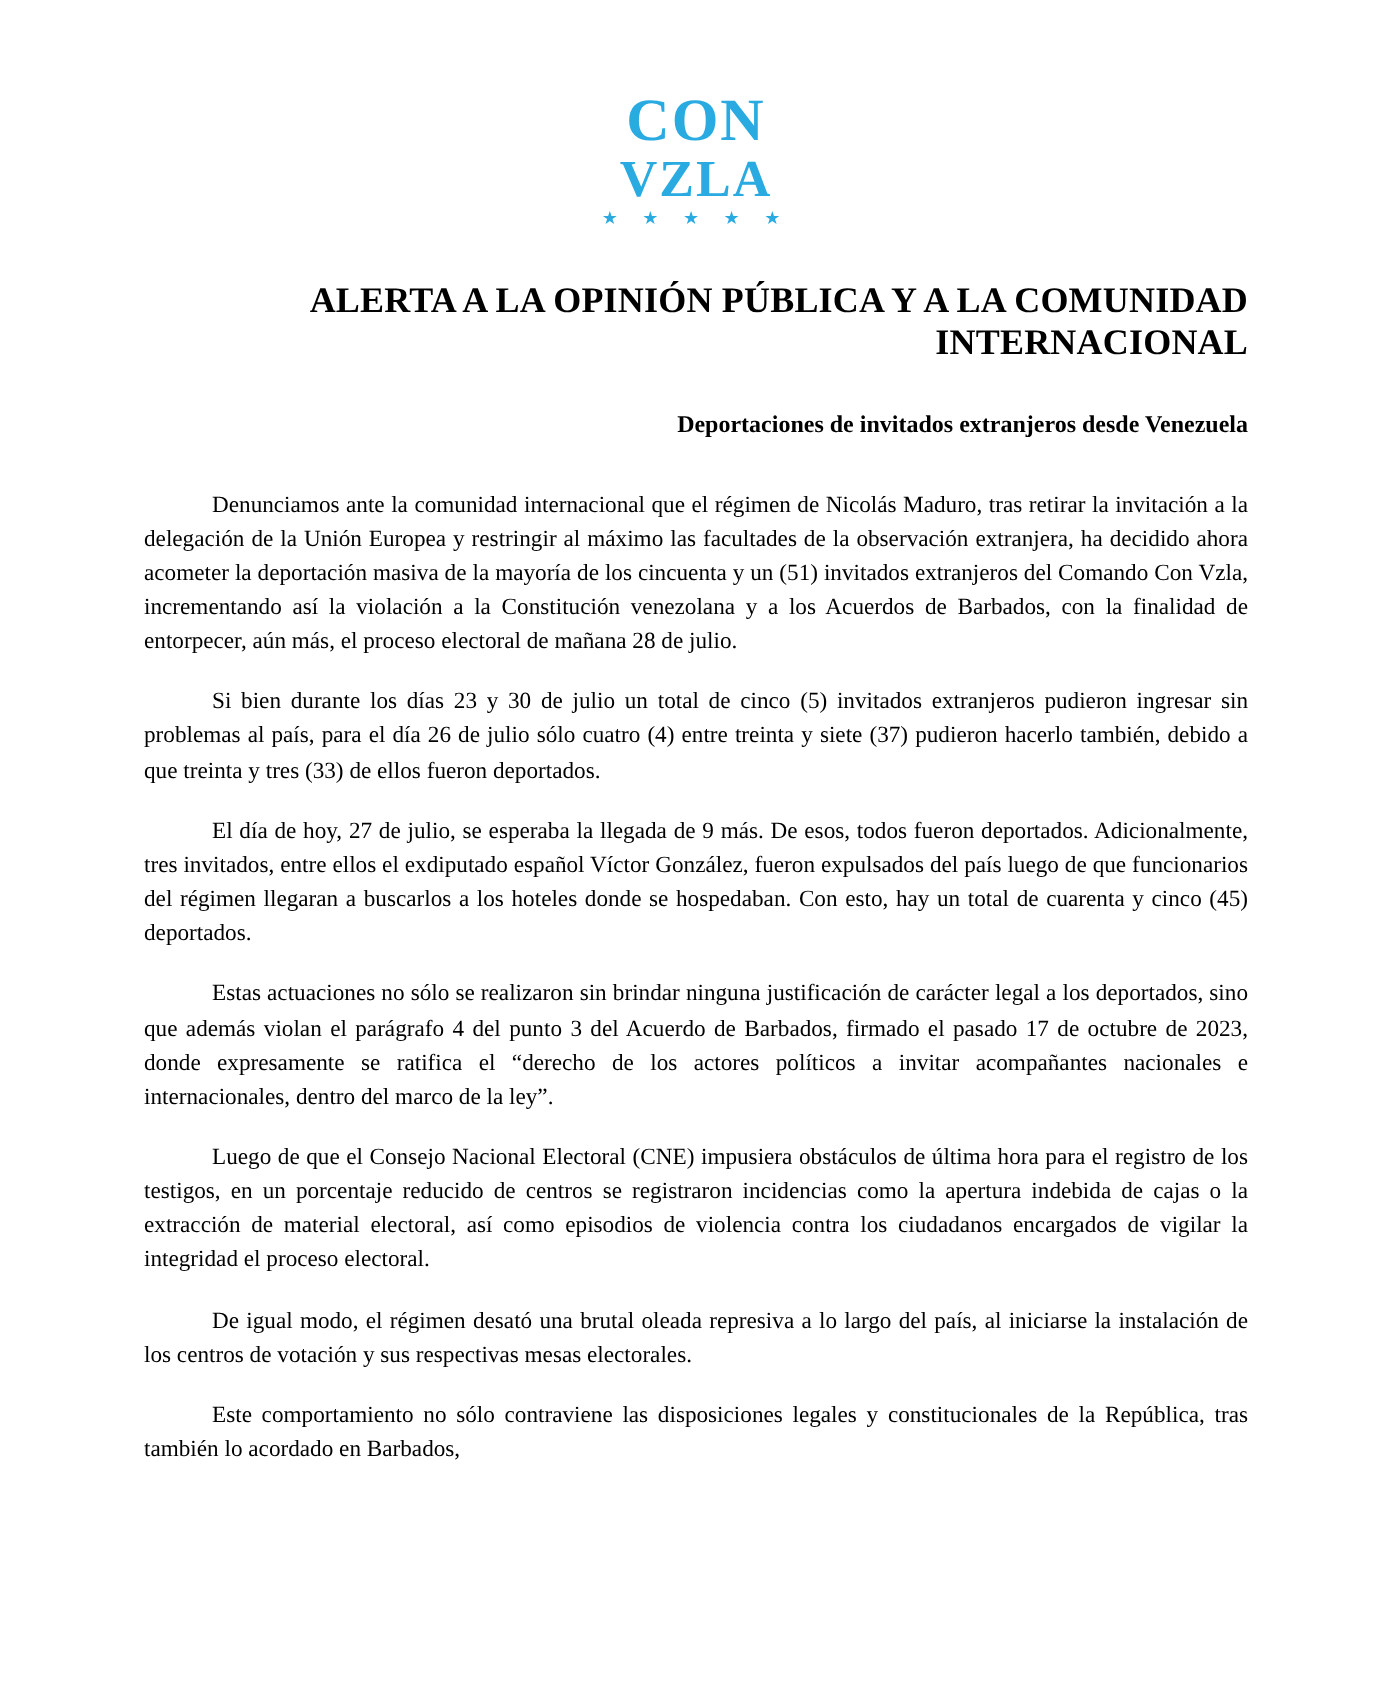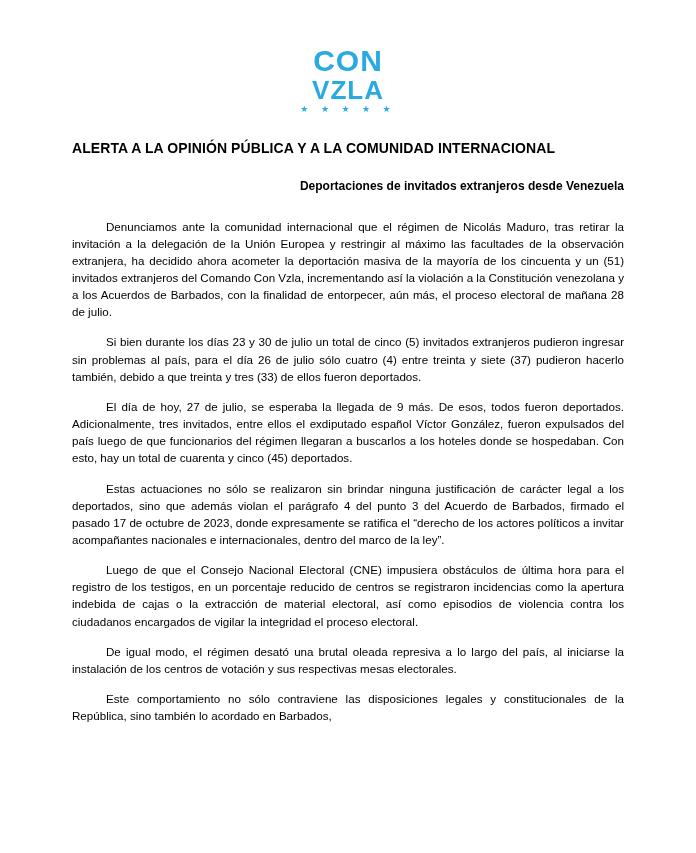--- a/index.html
+++ b/index.html
@@ -13,20 +13,21 @@
     font-family: "Liberation Sans", sans-serif;
     color: #000000;
     overflow: hidden;
   }
   .page {
     width: 696px;
     height: 853px;
     box-sizing: border-box;
     padding: 0 72px;
     position: relative;
+    font-family: Liberation Serif, serif;
   }
   .logo-block {
     text-align: center;
     padding-top: 46px;
   }
   .logo-line {
     color: #29ABE2;
     font-weight: bold;
     letter-spacing: 1px;
     line-height: 1.02;
@@ -38,23 +39,23 @@
     font-size: 26px;
   }
   .logo-stars {
     color: #29ABE2;
     font-size: 9px;
     letter-spacing: 5px;
     margin-top: 2px;
     line-height: 1;
   }
   .alert-title {
-    text-align: left;
+    text-align: right;
     font-weight: bold;
-    font-size: 14px;
+    font-size: 18px;
     margin-top: 26px;
     letter-spacing: 0.1px;
   }
   .subtitle {
     text-align: right;
     font-weight: bold;
     font-size: 12px;
     margin-top: 22px;
     line-height: 1.45;
   }
@@ -89,16 +90,16 @@
     <div>Deportaciones de invitados extranjeros desde Venezuela</div>
   </div>
 
   <div class="body-text">
     <p>Denunciamos ante la comunidad internacional que el régimen de Nicolás Maduro, tras retirar la invitación a la delegación de la Unión Europea y restringir al máximo las facultades de la observación extranjera, ha decidido ahora acometer la deportación masiva de la mayoría de los cincuenta y un (51) invitados extranjeros del Comando Con Vzla, incrementando así la violación a la Constitución venezolana y a los Acuerdos de Barbados, con la finalidad de entorpecer, aún más, el proceso electoral de mañana 28 de julio.</p>
     <p>Si bien durante los días 23 y 30 de julio un total de cinco (5) invitados extranjeros pudieron ingresar sin problemas al país, para el día 26 de julio sólo cuatro (4) entre treinta y siete (37) pudieron hacerlo también, debido a que treinta y tres (33) de ellos fueron deportados.</p>
     <p>El día de hoy, 27 de julio, se esperaba la llegada de 9 más. De esos, todos fueron deportados. Adicionalmente, tres invitados, entre ellos el exdiputado español Víctor González, fueron expulsados del país luego de que funcionarios del régimen llegaran a buscarlos a los hoteles donde se hospedaban. Con esto, hay un total de cuarenta y cinco (45) deportados.</p>
     <p>Estas actuaciones no sólo se realizaron sin brindar ninguna justificación de carácter legal a los deportados, sino que además violan el parágrafo 4 del punto 3 del Acuerdo de Barbados, firmado el pasado 17 de octubre de 2023, donde expresamente se ratifica el “derecho de los actores políticos a invitar acompañantes nacionales e internacionales, dentro del marco de la ley”.</p>
     <p>Luego de que el Consejo Nacional Electoral (CNE) impusiera obstáculos de última hora para el registro de los testigos, en un porcentaje reducido de centros se registraron incidencias como la apertura indebida de cajas o la extracción de material electoral, así como episodios de violencia contra los ciudadanos encargados de vigilar la integridad el proceso electoral.</p>
     <p>De igual modo, el régimen desató una brutal oleada represiva a lo largo del país, al iniciarse la instalación de los centros de votación y sus respectivas mesas electorales.</p>
-    <p>Este comportamiento no sólo contraviene las disposiciones legales y constitucionales de la República, sino también lo acordado en Barbados,</p>
+    <p>Este comportamiento no sólo contraviene las disposiciones legales y constitucionales de la República, tras también lo acordado en Barbados,</p>
   </div>
 
 </div>
 
 </body></html>

